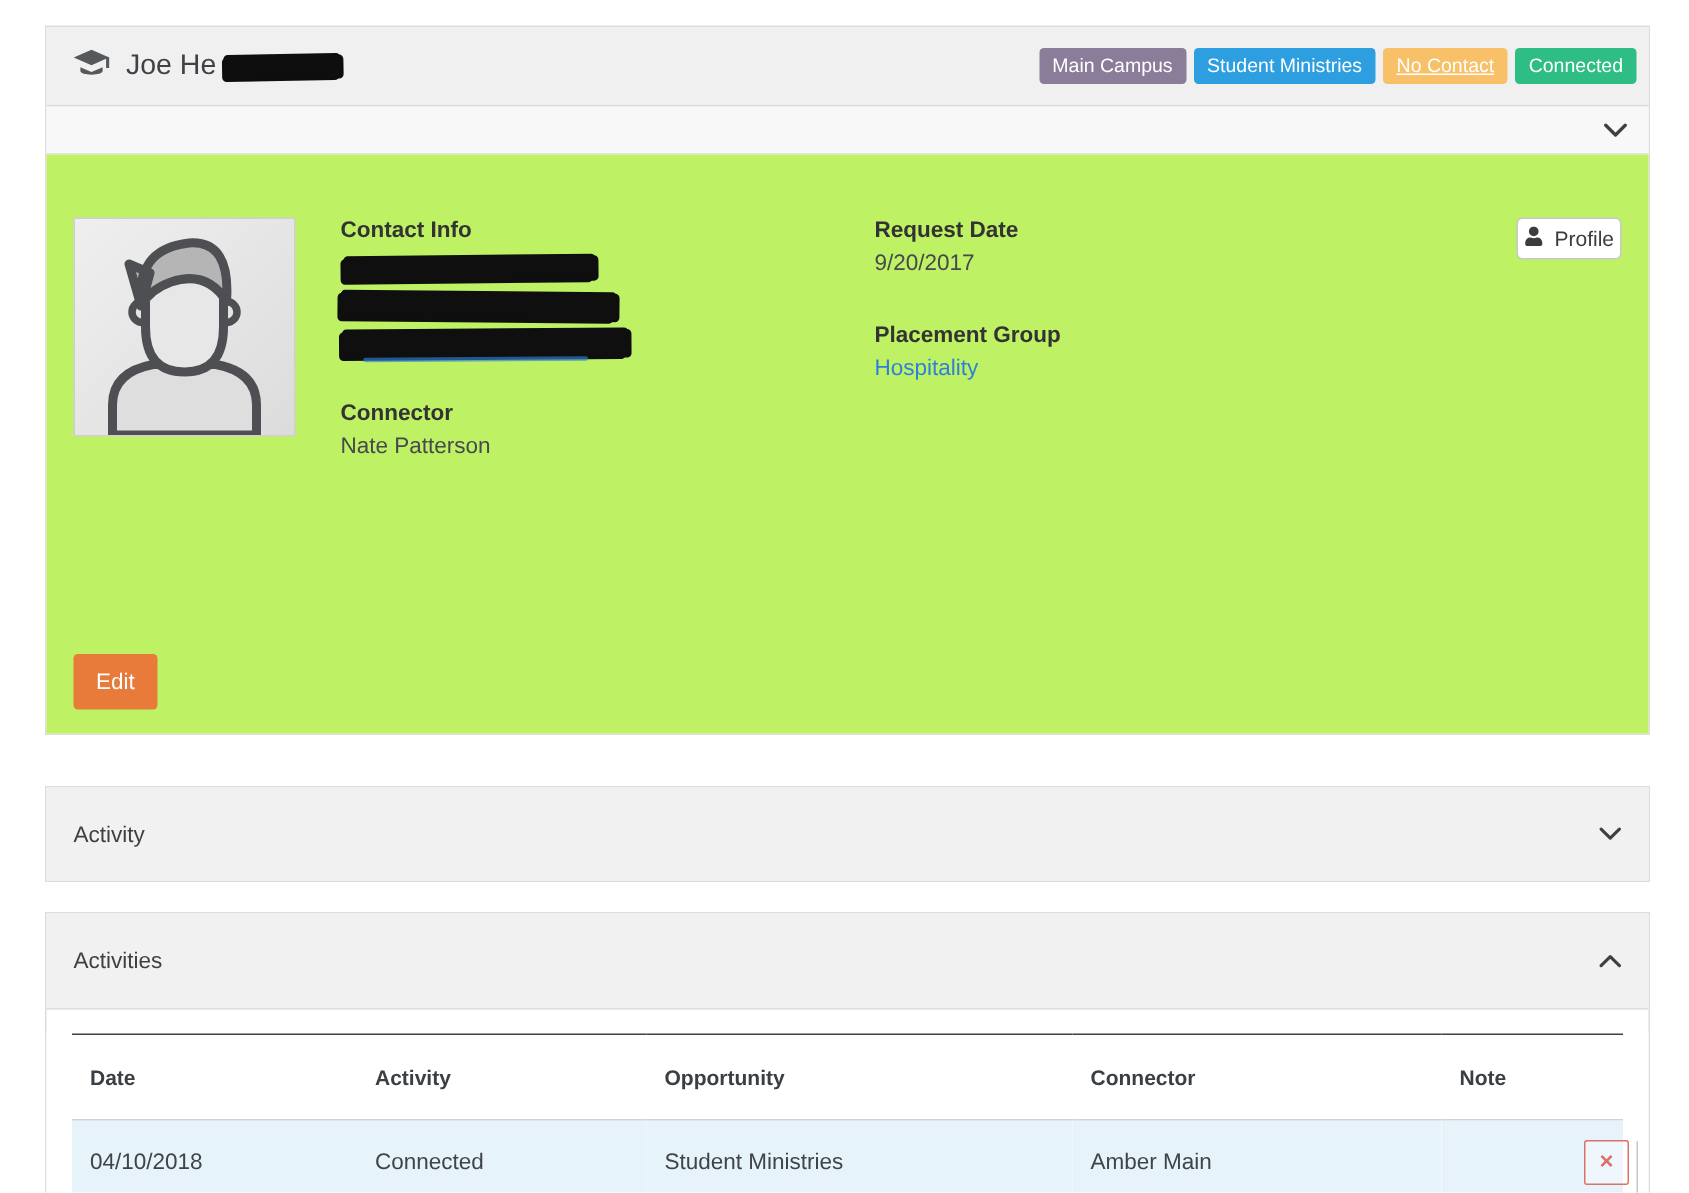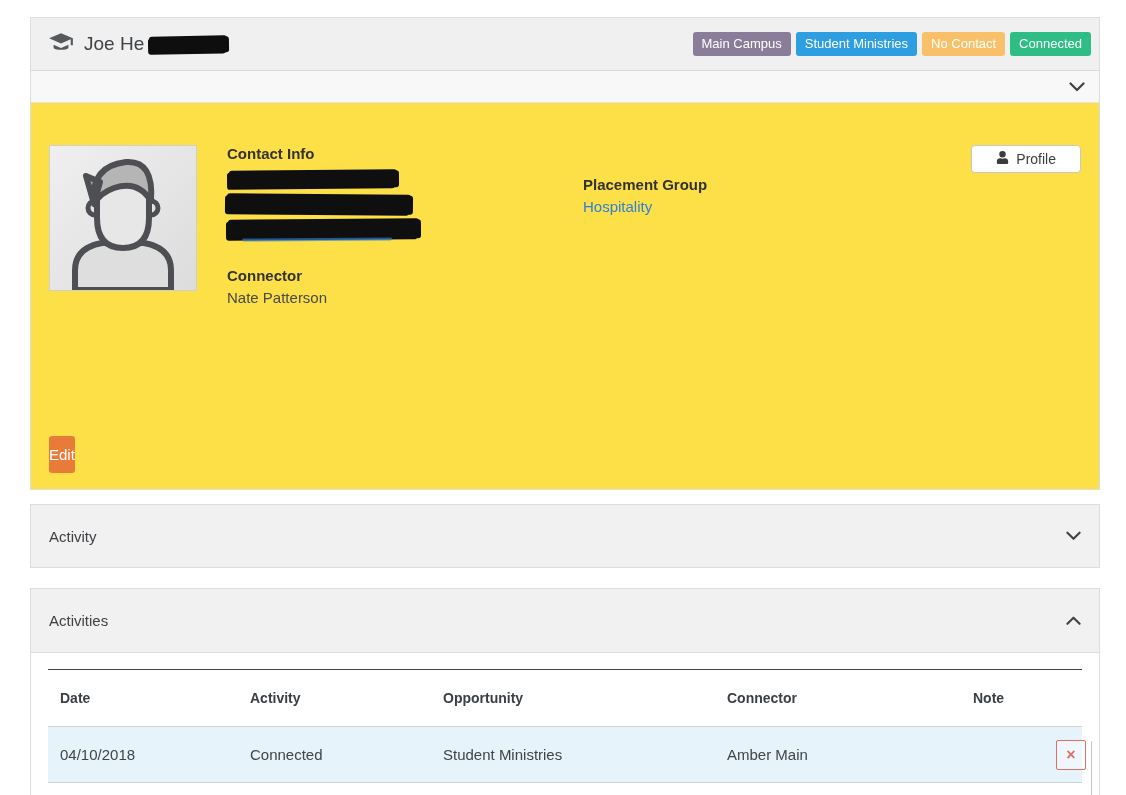--- a/index.html
+++ b/index.html
@@ -5,41 +5,41 @@
   html,body{margin:0;padding:0;}
   body{
     width:1126px;height:795px;overflow:hidden;background:#fff;
     font-family:"Liberation Sans",sans-serif;color:#3c4043;
   }
   .page{padding:17px 26px 0 30px;}
 
   .card{border:1px solid #ddd;background:#fff;box-sizing:border-box;}
 
   
-  .profile-card{margin-bottom:14px;}
+  .profile-card{margin-bottom:34px;}
   .profile-header{
     height:53px;background:#f0f0f0;border-bottom:1px solid #d9d9d9;
     display:flex;align-items:center;padding:0 8px 0 18px;box-sizing:border-box;
   }
   .profile-title{display:flex;align-items:center;gap:11px;font-size:19px;color:#3f4246;}
   .redact-name{display:inline-block;width:78px;height:16px;background:#0e0e0e;border-radius:3px;
     transform:rotate(-1deg);margin-left:-6px;box-shadow:2px 1px 0 #0e0e0e,-1px 2px 0 #0e0e0e;}
   .badges{margin-left:auto;display:flex;gap:5px;}
   .badge{color:#fff;font-size:13px;line-height:1.15;padding:5px 9px;border-radius:3px;white-space:nowrap;}
   .badge-0{background:var(--badge-main-campus,#8a7d99);}
   .badge-1{background:var(--badge-student-ministries,#2d9edf);}
-  .badge-2{background:var(--badge-no-contact,#f8c169);}
+  .badge-2{background:var(--badge-no-contact,#f8c169);text-decoration:underline;}
   .badge-3{background:var(--badge-connected,#2ebd85);}
 
   .collapse-bar{
     height:31px;background:#f8f8f8;border-bottom:1px solid #e3e3e3;
     display:flex;align-items:center;justify-content:flex-end;padding:0 14px;cursor:pointer;
   }
 
-  .profile-body{position:relative;height:386px;padding:42px 18px 0 18px;display:flex;box-sizing:border-box;background:#fde047;}
+  .profile-body{position:relative;height:386px;padding:42px 18px 0 18px;display:flex;box-sizing:border-box;background:#bef264;}
   .avatar{width:148px;height:146px;border:1px solid #cfcfcf;box-sizing:border-box;
     background:linear-gradient(135deg,#efefef 0%,#dcdcdc 100%);flex:0 0 auto;}
   .info-col{margin-left:30px;width:356px;box-sizing:border-box;}
   .meta-col{flex:0 0 300px;}
   .action-col{margin-left:auto;}
 
   .field-label{font-weight:700;font-size:15px;color:#333;margin:0 0 5px;}
   .field-value{font-size:15px;color:#46494d;}
   .redact{display:block;background:#0f0f0f;border-radius:3px;
     box-shadow:2px 1px 0 #0f0f0f,-2px 2px 0 #0f0f0f;}
@@ -47,26 +47,26 @@
   .redact-2{width:184px;height:19px;transform:rotate(0.5deg);margin:0 0 6px 0;}
   .redact-3{width:191px;height:19px;transform:rotate(-0.4deg);position:relative;margin-left:1px;}
   .redact-3::after{content:"";position:absolute;left:14px;bottom:-3px;width:150px;height:3px;
     background:var(--link,#2f80d8);opacity:.65;border-radius:2px;}
   .connector-block{margin-top:29px;}
   .placement-block{margin-top:31px;}
   .link{color:var(--link,#2f80d8);text-decoration:none;cursor:pointer;}
 
   .profile-btn{
     display:inline-flex;align-items:center;gap:7px;border:1px solid #c8c8c8;border-radius:4px;
-    background:#fff;height:28px;padding:0 24px;font-size:14px;color:#3a3d40;cursor:pointer;
+    background:#fff;height:28px;padding:0 4px;font-size:14px;color:#3a3d40;cursor:pointer;
     font-family:inherit;
   }
   .edit-btn{
     position:absolute;left:18px;bottom:16px;background:var(--edit-button,#e87a3a);color:#fff;
-    border:none;border-radius:3px;font-size:15px;padding:10px 0;cursor:pointer;font-family:inherit;
+    border:none;border-radius:3px;font-size:15px;padding:10px 15px;cursor:pointer;font-family:inherit;
   }
 
   
   .section-card{margin-bottom:20px;}
   .section-header{
     height:62px;background:#f1f1f1;display:flex;align-items:center;
     padding:0 18px;font-size:15px;color:#3e4144;cursor:pointer;box-sizing:border-box;
   }
   .section-header .chev{margin-left:auto;display:flex;align-items:center;}
 
@@ -145,20 +145,24 @@
         <span class="redact redact-1"></span>
         <span class="redact redact-2"></span>
         <span class="redact redact-3"></span>
         <div class="connector-block">
           <div class="field-label">Connector</div>
           <div class="field-value">Nate Patterson</div>
         </div>
       </div>
 
       <div class="meta-col">
+        <div>
+          <div class="field-label">Request Date</div>
+          <div class="field-value">9/20/2017</div>
+        </div>
         <div class="placement-block">
           <div class="field-label">Placement Group</div>
           <a class="field-value link">Hospitality</a>
         </div>
       </div>
 
       <div class="action-col">
         <button class="profile-btn">
           <span>
             <svg width="13" height="13" viewBox="0 0 448 512">

